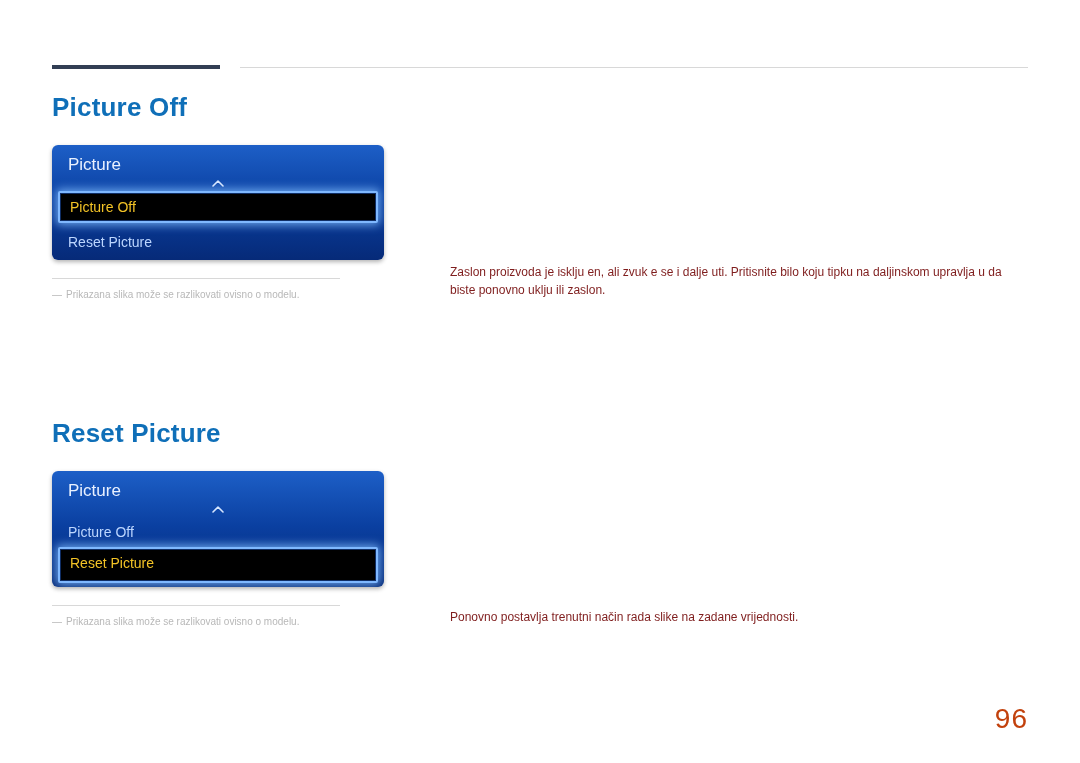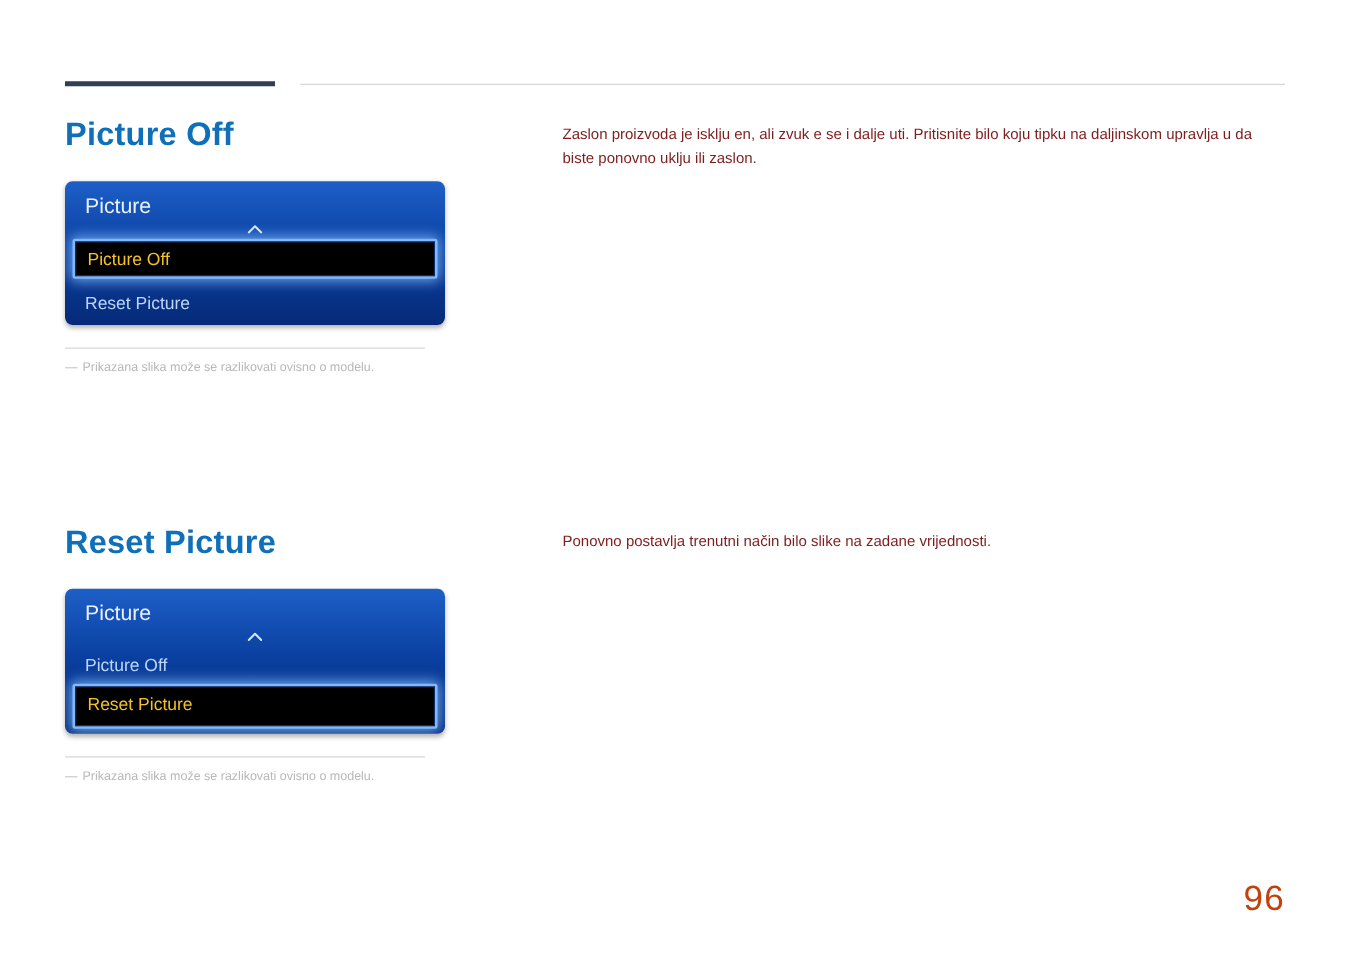--- a/index.html
+++ b/index.html
@@ -29,38 +29,38 @@
   }
   .section {
     position: absolute;
     left: 52px;
     right: 52px;
   }
   .section-1 { top: 92px; }
   .section-2 { top: 418px; }
   .section-row {
     display: flex;
-    align-items: flex-start;
+    align-items: flex-end;
   }
   .left-col { width: 398px; flex: 0 0 398px; }
   .right-col { flex: 1; padding-top: 6px; }
   .heading {
     font-size: 26px;
     font-weight: 700;
     color: #0f6fb8;
     margin-bottom: 22px;
     letter-spacing: 0.2px;
   }
   .desc {
     font-size: 12px;
     color: #7f1d1d;
     line-height: 1.55;
   }
   .menu-panel {
-    width: 304px;
+    width: 332px;
     border-radius: 6px;
     background: linear-gradient(180deg, #1d5fc7 0%, #0a3fa0 48%, #062a78 100%);
     box-shadow: 0 2px 4px rgba(0,0,0,0.3);
     overflow: hidden;
     font-size: 14px;
   }
   .menu-title {
     padding: 10px 16px 2px 16px;
     color: #e9f1ff;
     font-size: 17px;
@@ -166,18 +166,18 @@
         <div class="menu-item">Picture Off</div>
         <div class="menu-item selected">Reset Picture</div>
       </div>
       <div class="footnote-rule"></div>
       <div class="footnote">
         <span class="footnote-dash">―</span>
         <span>Prikazana slika može se razlikovati ovisno o modelu.</span>
       </div>
     </div>
     <div class="right-col">
-      <p class="desc">Ponovno postavlja trenutni način bilo slike na zadane vrijednosti.</p>
+      <p class="desc">Ponovno postavlja trenutni način rada slike na zadane vrijednosti.</p>
     </div>
   </div>
 </div>
 
 <div class="page-number">96</div>
 
 </body></html>

